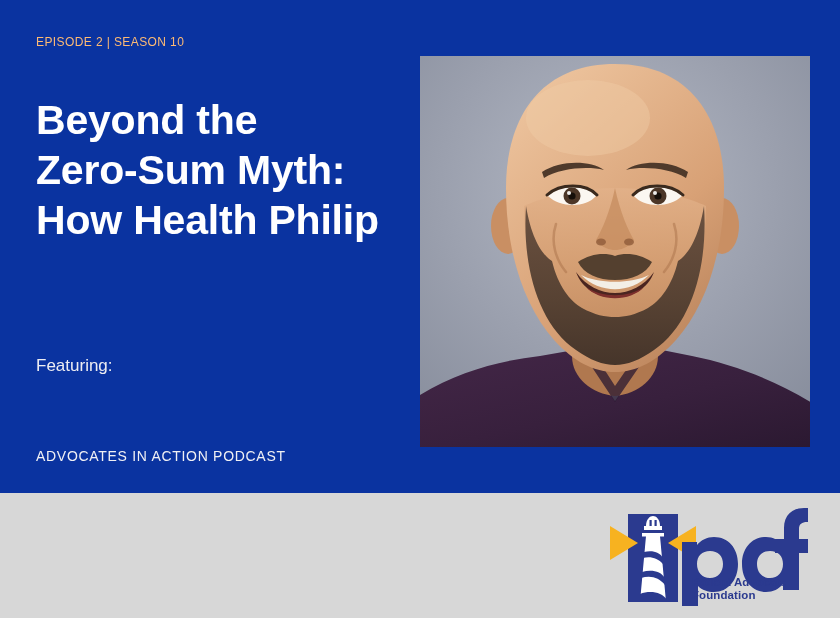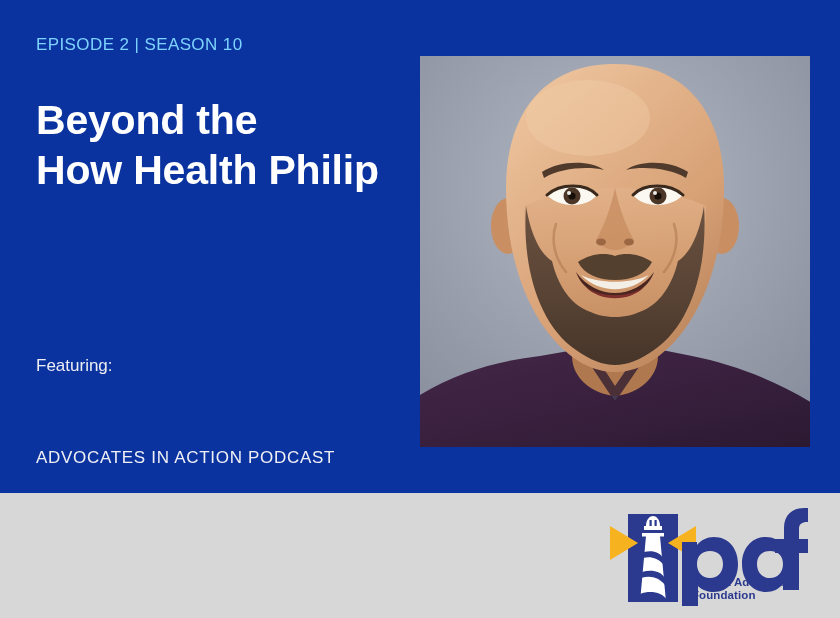--- a/index.html
+++ b/index.html
@@ -46,23 +46,23 @@
     left: 36px;
     top: 0;
     width: 370px;
     height: 493px;
   }
 
   .episode-label {
     position: absolute;
     top: 35px;
     left: 0;
-    font-size: 17px;
+    font-size: 12px;
     letter-spacing: 0.4px;
-    color: #7dd3fc;
+    color: #fdba74;
     font-weight: 400;
     white-space: nowrap;
   }
 
   .episode-title {
     position: absolute;
     top: 95px;
     left: 0;
     width: 360px;
     font-size: 41px;
@@ -81,21 +81,21 @@
     line-height: 27px;
     color: #EDEDF2;
     font-weight: 400;
   }
   .featuring-block .fline { display: block; white-space: nowrap; text-align: center; }
 
   .podcast-label {
     position: absolute;
     top: 448px;
     left: 0;
-    font-size: 17px;
+    font-size: 14px;
     letter-spacing: 0.7px;
     color: #F0F0F4;
     font-weight: 400;
     white-space: nowrap;
   }
 
   
   .photo-frame {
     position: absolute;
     left: 420px;
@@ -123,20 +123,21 @@
 <div id="card">
 
   <div class="blue-panel"></div>
 
   <div class="text-col">
 
     <div class="episode-label">EPISODE 2 | SEASON 10</div>
 
     <div class="episode-title">
       <span class="tline">Beyond the</span>
+      <span class="tline">Zero-Sum Myth:</span>
       <span class="tline">How Health Philip</span>
     </div>
 
     <div class="featuring-block">
       <span class="fline">Featuring:</span>
     </div>
 
     <div class="podcast-label">ADVOCATES IN ACTION PODCAST</div>
   </div>
 

